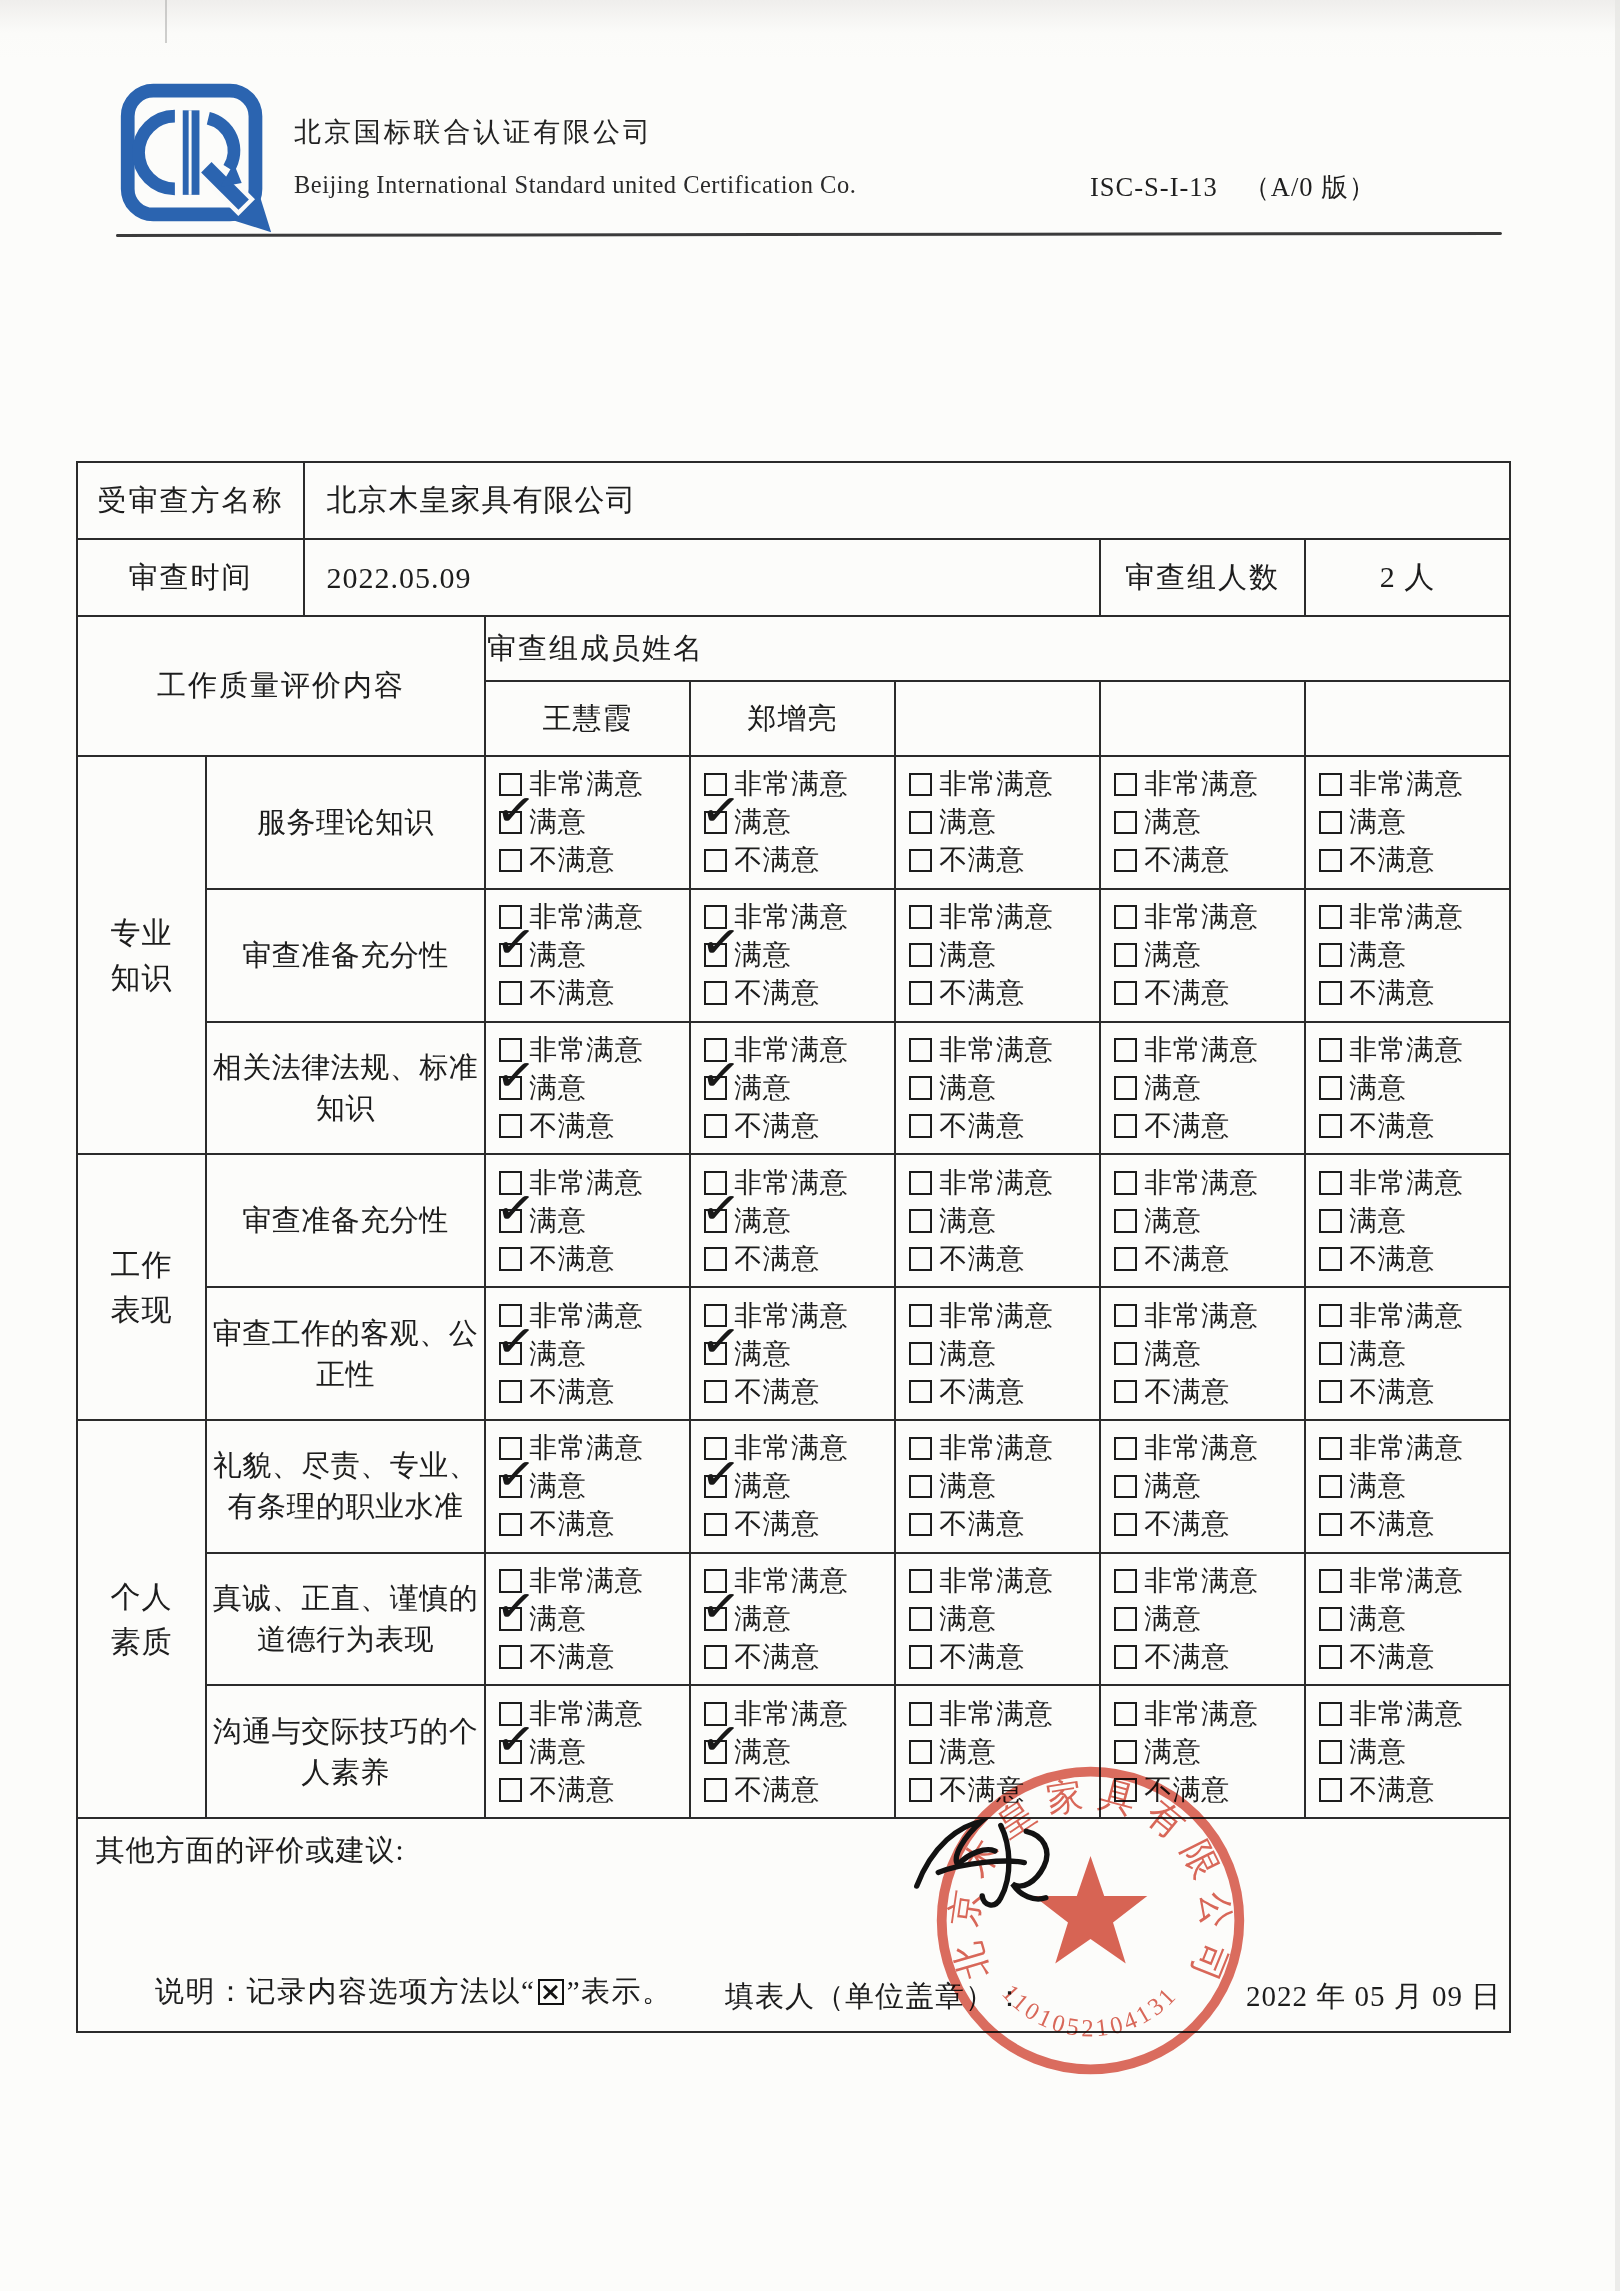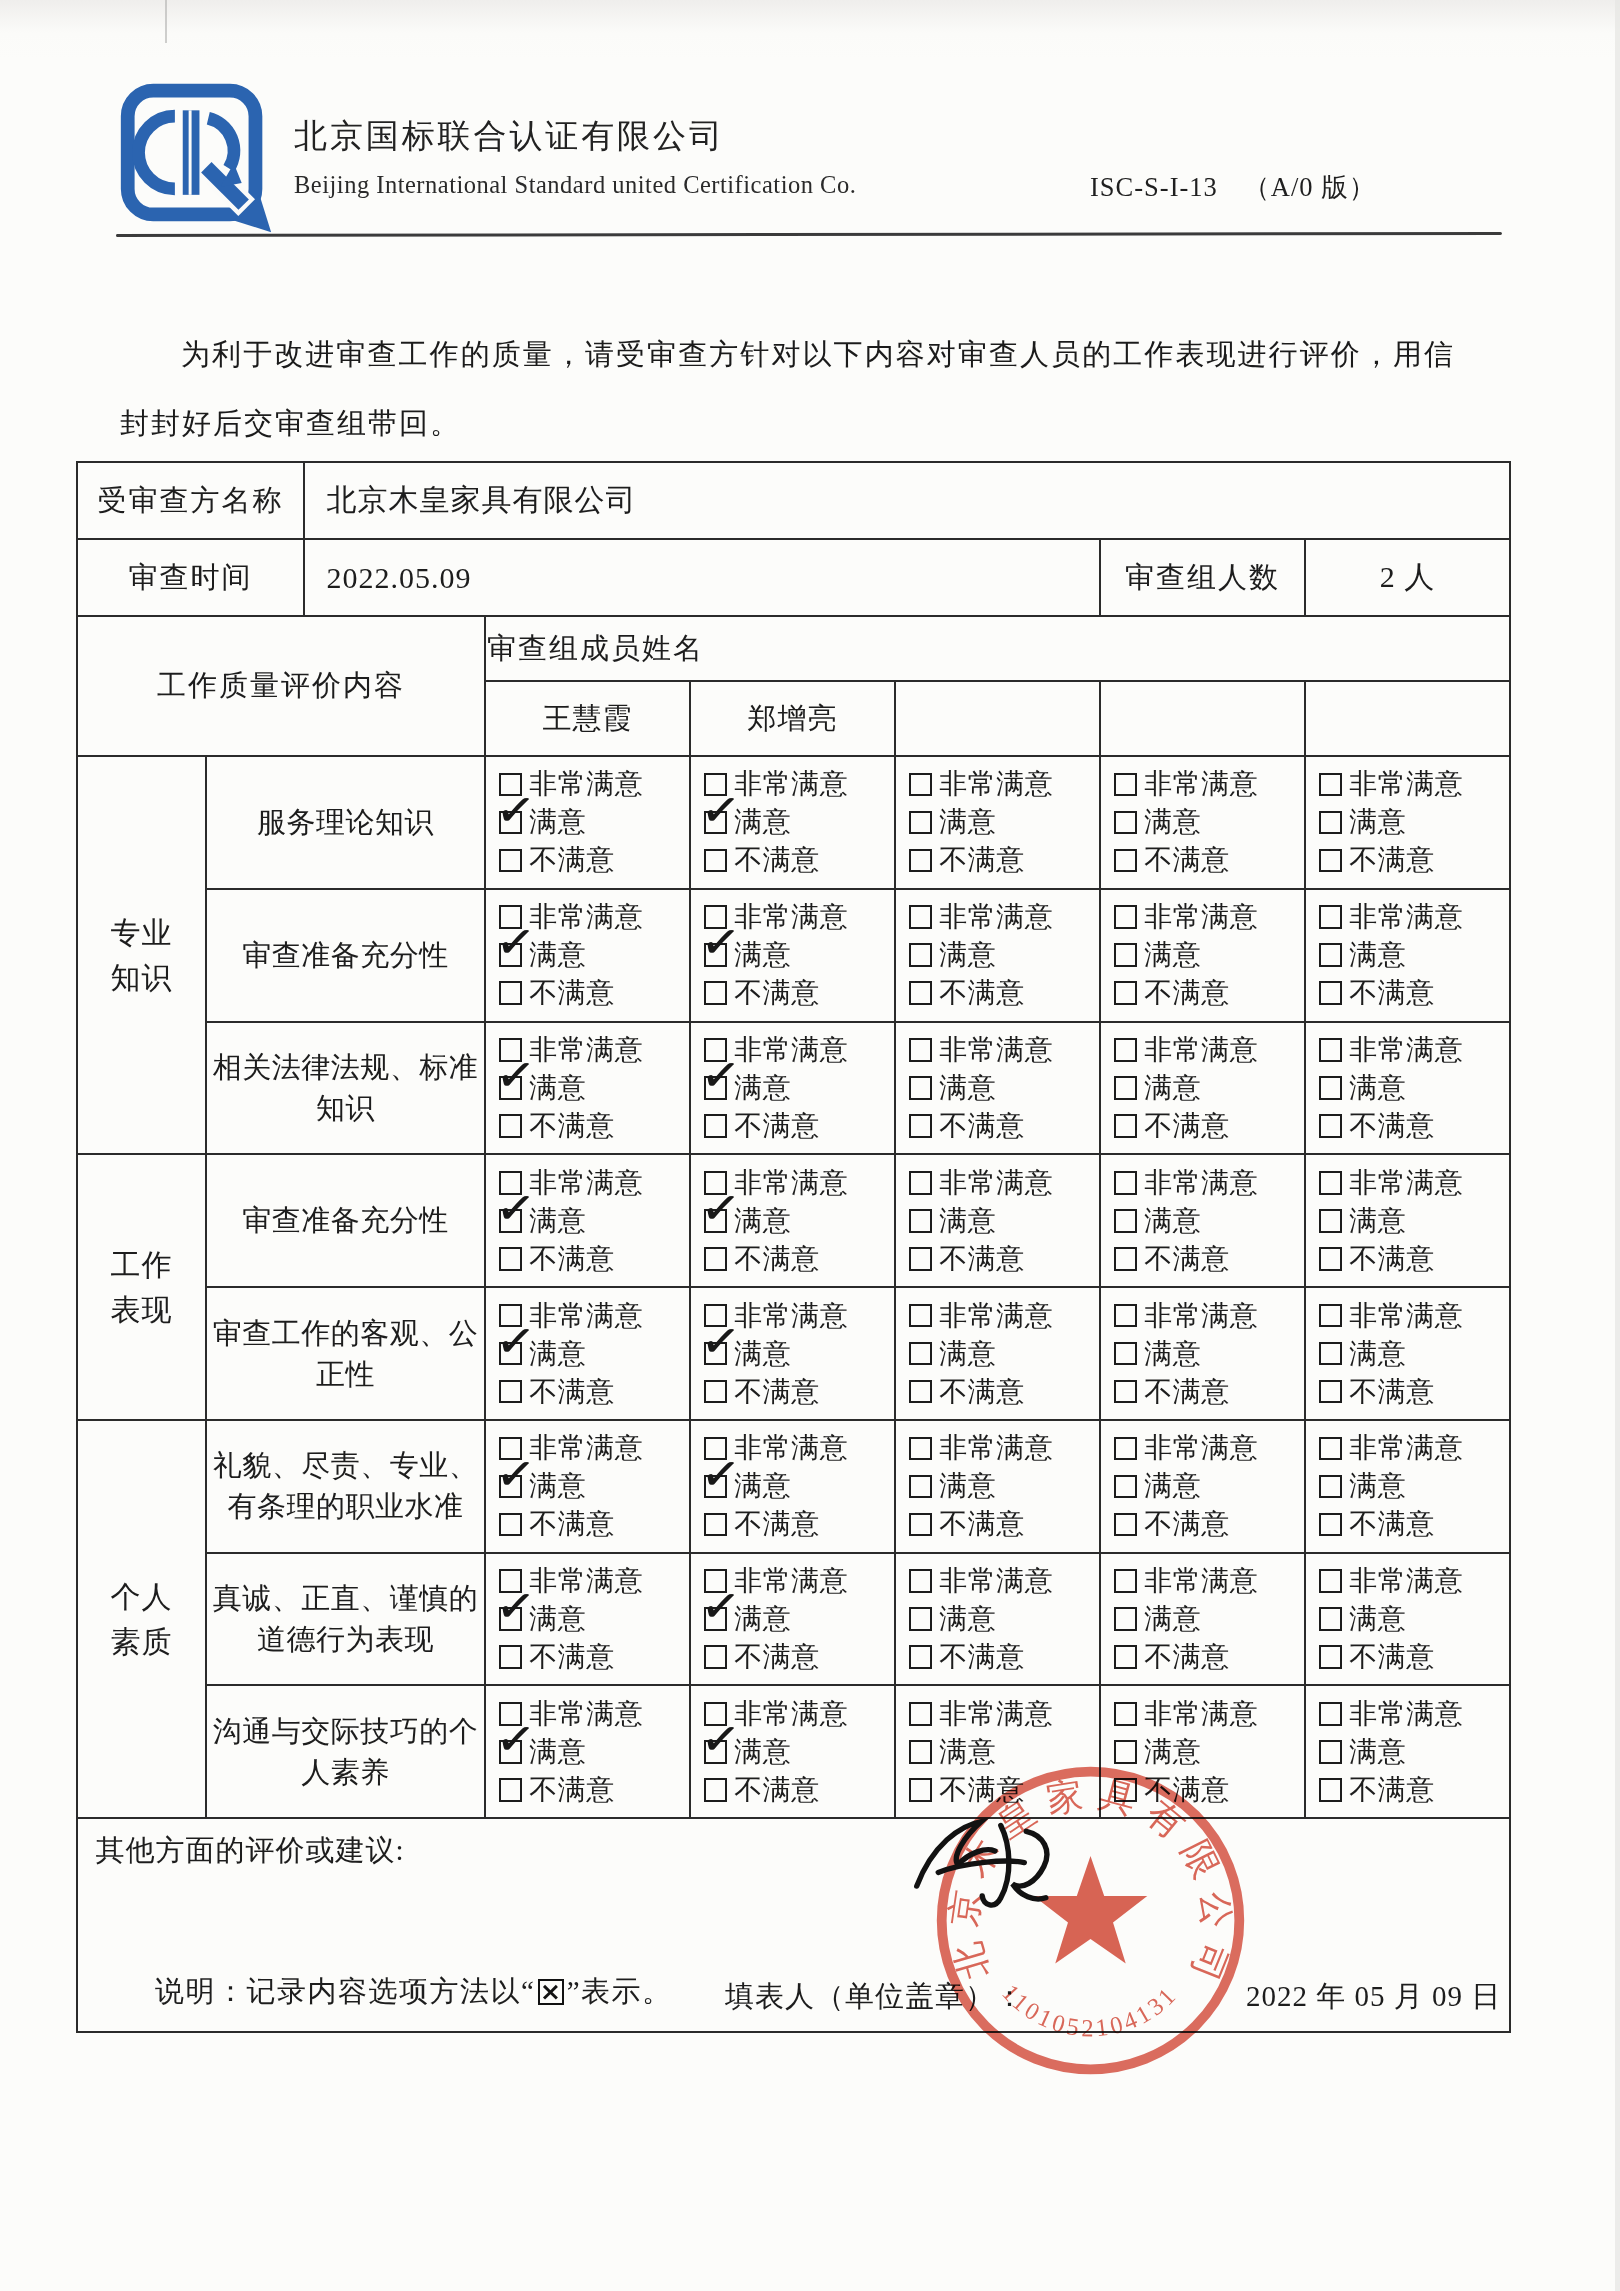--- a/index.html
+++ b/index.html
@@ -6,21 +6,21 @@
   .page{
     position:relative;width:1620px;height:2292px;margin:0 auto;overflow:hidden;
     background:linear-gradient(180deg,#efeeec 0px,#fbfbf9 33px,#fcfcfa 59px,#fcfcfa 100%);
     font-family:"Liberation Serif","DejaVu Serif",serif;color:#1d1d1d;
   }
   .artifact-line{position:absolute;left:165px;top:0;width:2px;height:43px;background:#b5b5b3;opacity:.65;}
   .artifact-right{position:absolute;right:0;top:0;width:4.9px;height:100%;background:#e6e5e2;opacity:.7;}
 
   
   .logo{position:absolute;left:112px;top:73px;width:169px;height:169px;}
-  .company-cn{position:absolute;left:294px;top:114px;font-size:33px;letter-spacing:2.9px;color:#222;}
+  .company-cn{position:absolute;left:294px;top:114px;font-size:27px;letter-spacing:2.9px;color:#222;}
   .company-en{position:absolute;left:294px;top:171px;font-size:24.5px;letter-spacing:0.5px;color:#2a2a2a;}
   .doc-id{position:absolute;left:1090px;top:169px;font-size:26.5px;letter-spacing:1px;color:#1f1f1f;white-space:nowrap;}
   .doc-id .ver{margin-left:25.5px;}
   .rule{position:absolute;left:116px;top:233px;width:1386px;height:2.9px;background:#3b3b3b;border-radius:2px;transform:rotate(-.08deg);}
 
   .form-title{position:absolute;left:0;top:250px;width:1620px;text-align:center;font-size:37px;font-weight:bold;letter-spacing:3.9px;color:#111;}
   .intro{position:absolute;left:120px;top:320px;width:1335px;font-size:29px;line-height:69px;letter-spacing:2px;text-indent:61px;text-align:justify;color:#1b1b1b;}
 
   
   table.form{position:absolute;left:76px;top:461px;width:1433px;border-collapse:collapse;table-layout:fixed;border:2.9px solid #262626;}
@@ -84,21 +84,20 @@
     <polygon points="162,162 124,150 150,124" fill="#2b64b0"></polygon>
     <polygon points="124,92 110,116 132,112" fill="#2b64b0"></polygon>
   </svg>
   <div class="company-cn">北京国标联合认证有限公司</div>
   <div class="company-en">Beijing International Standard united Certification Co.</div>
   <div class="doc-id">
     <span>ISC-S-I-13</span><span class="ver">（A/0 版）</span>
   </div>
   <div class="rule"></div>
 
-  <div class="intro">为利于改进审查工作的质量，请受审查方针对以下内容对审查人员的工作表现进行评价，用信封封好后交审查组带回。</div>
 
   <table class="form">
     <colgroup>
       <col style="width:129px">
         <col style="width:98px">
         <col style="width:181px">
       <col style="width:205px">
         <col style="width:205px">
         <col style="width:205px">
       <col style="width:205px">

